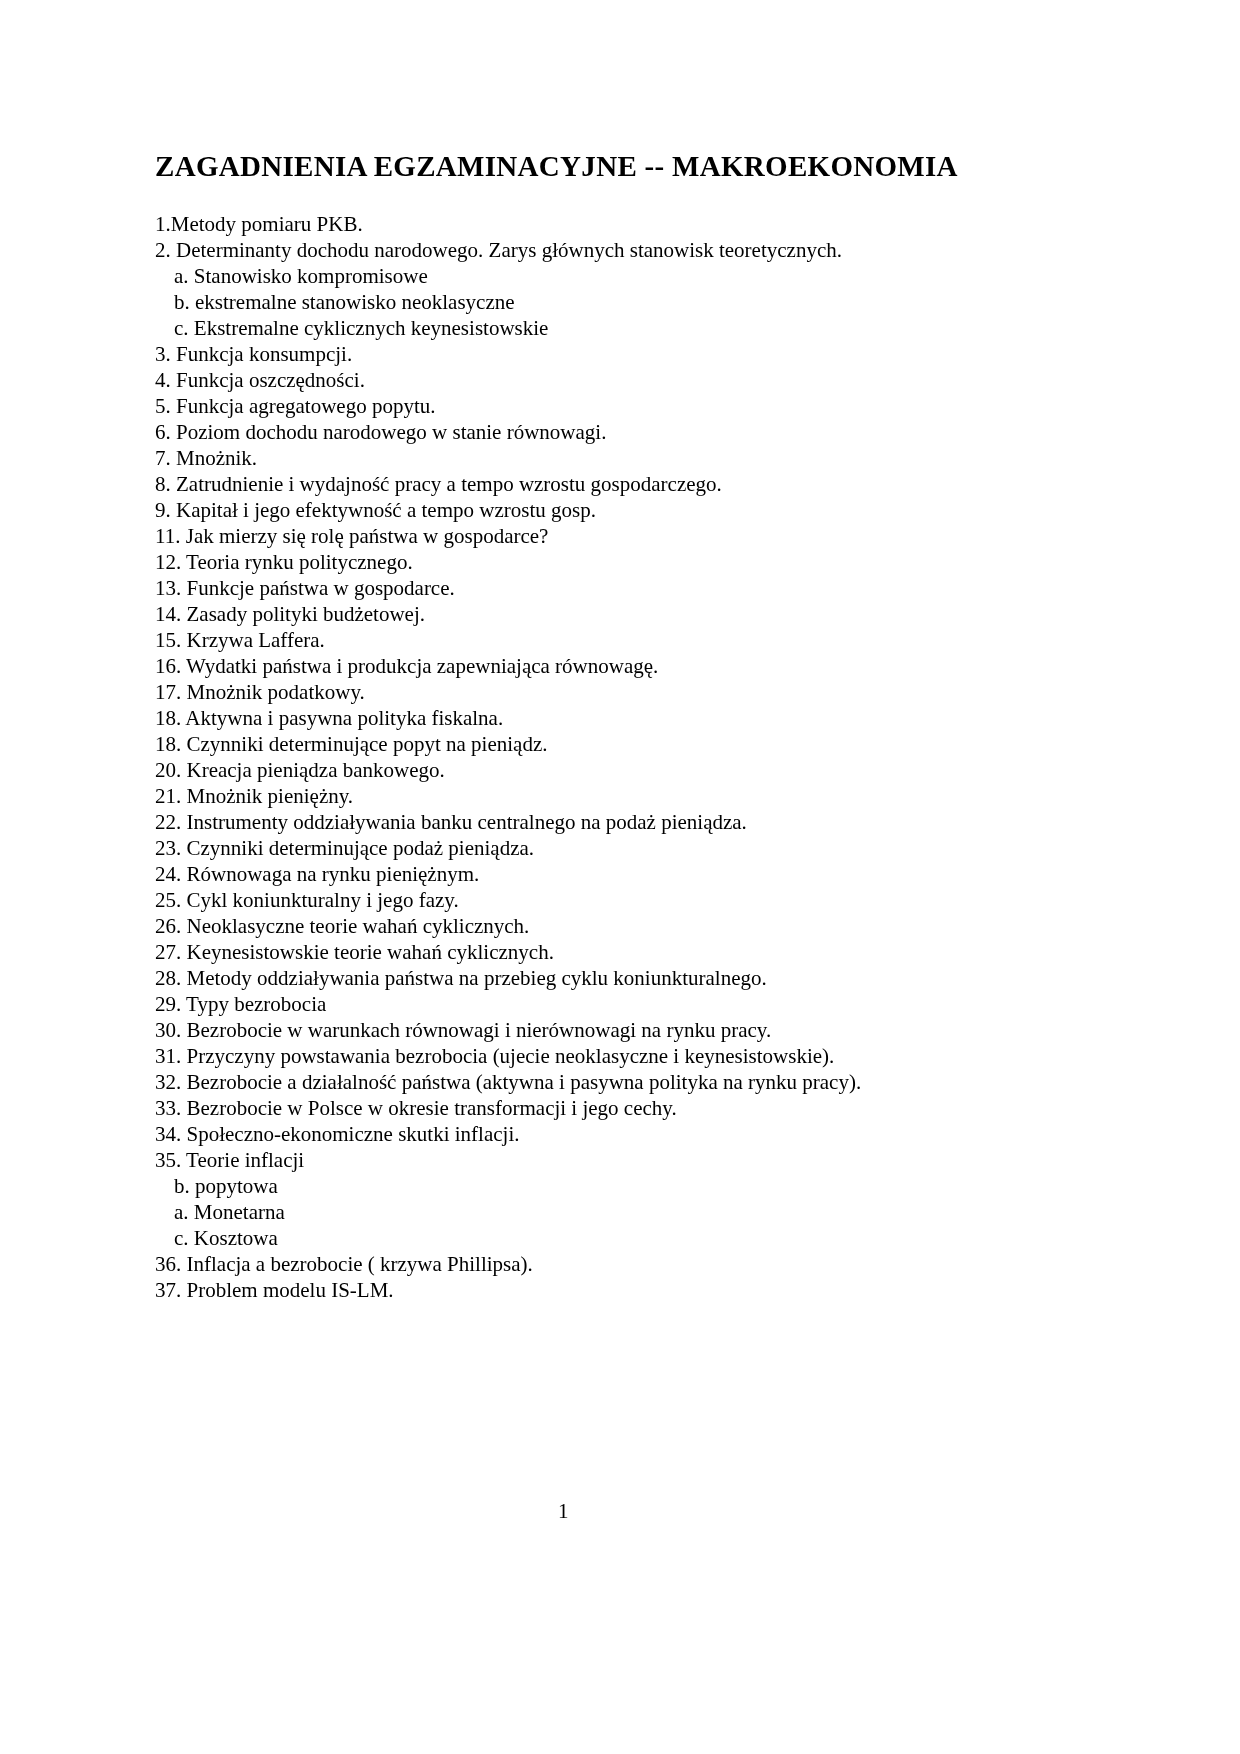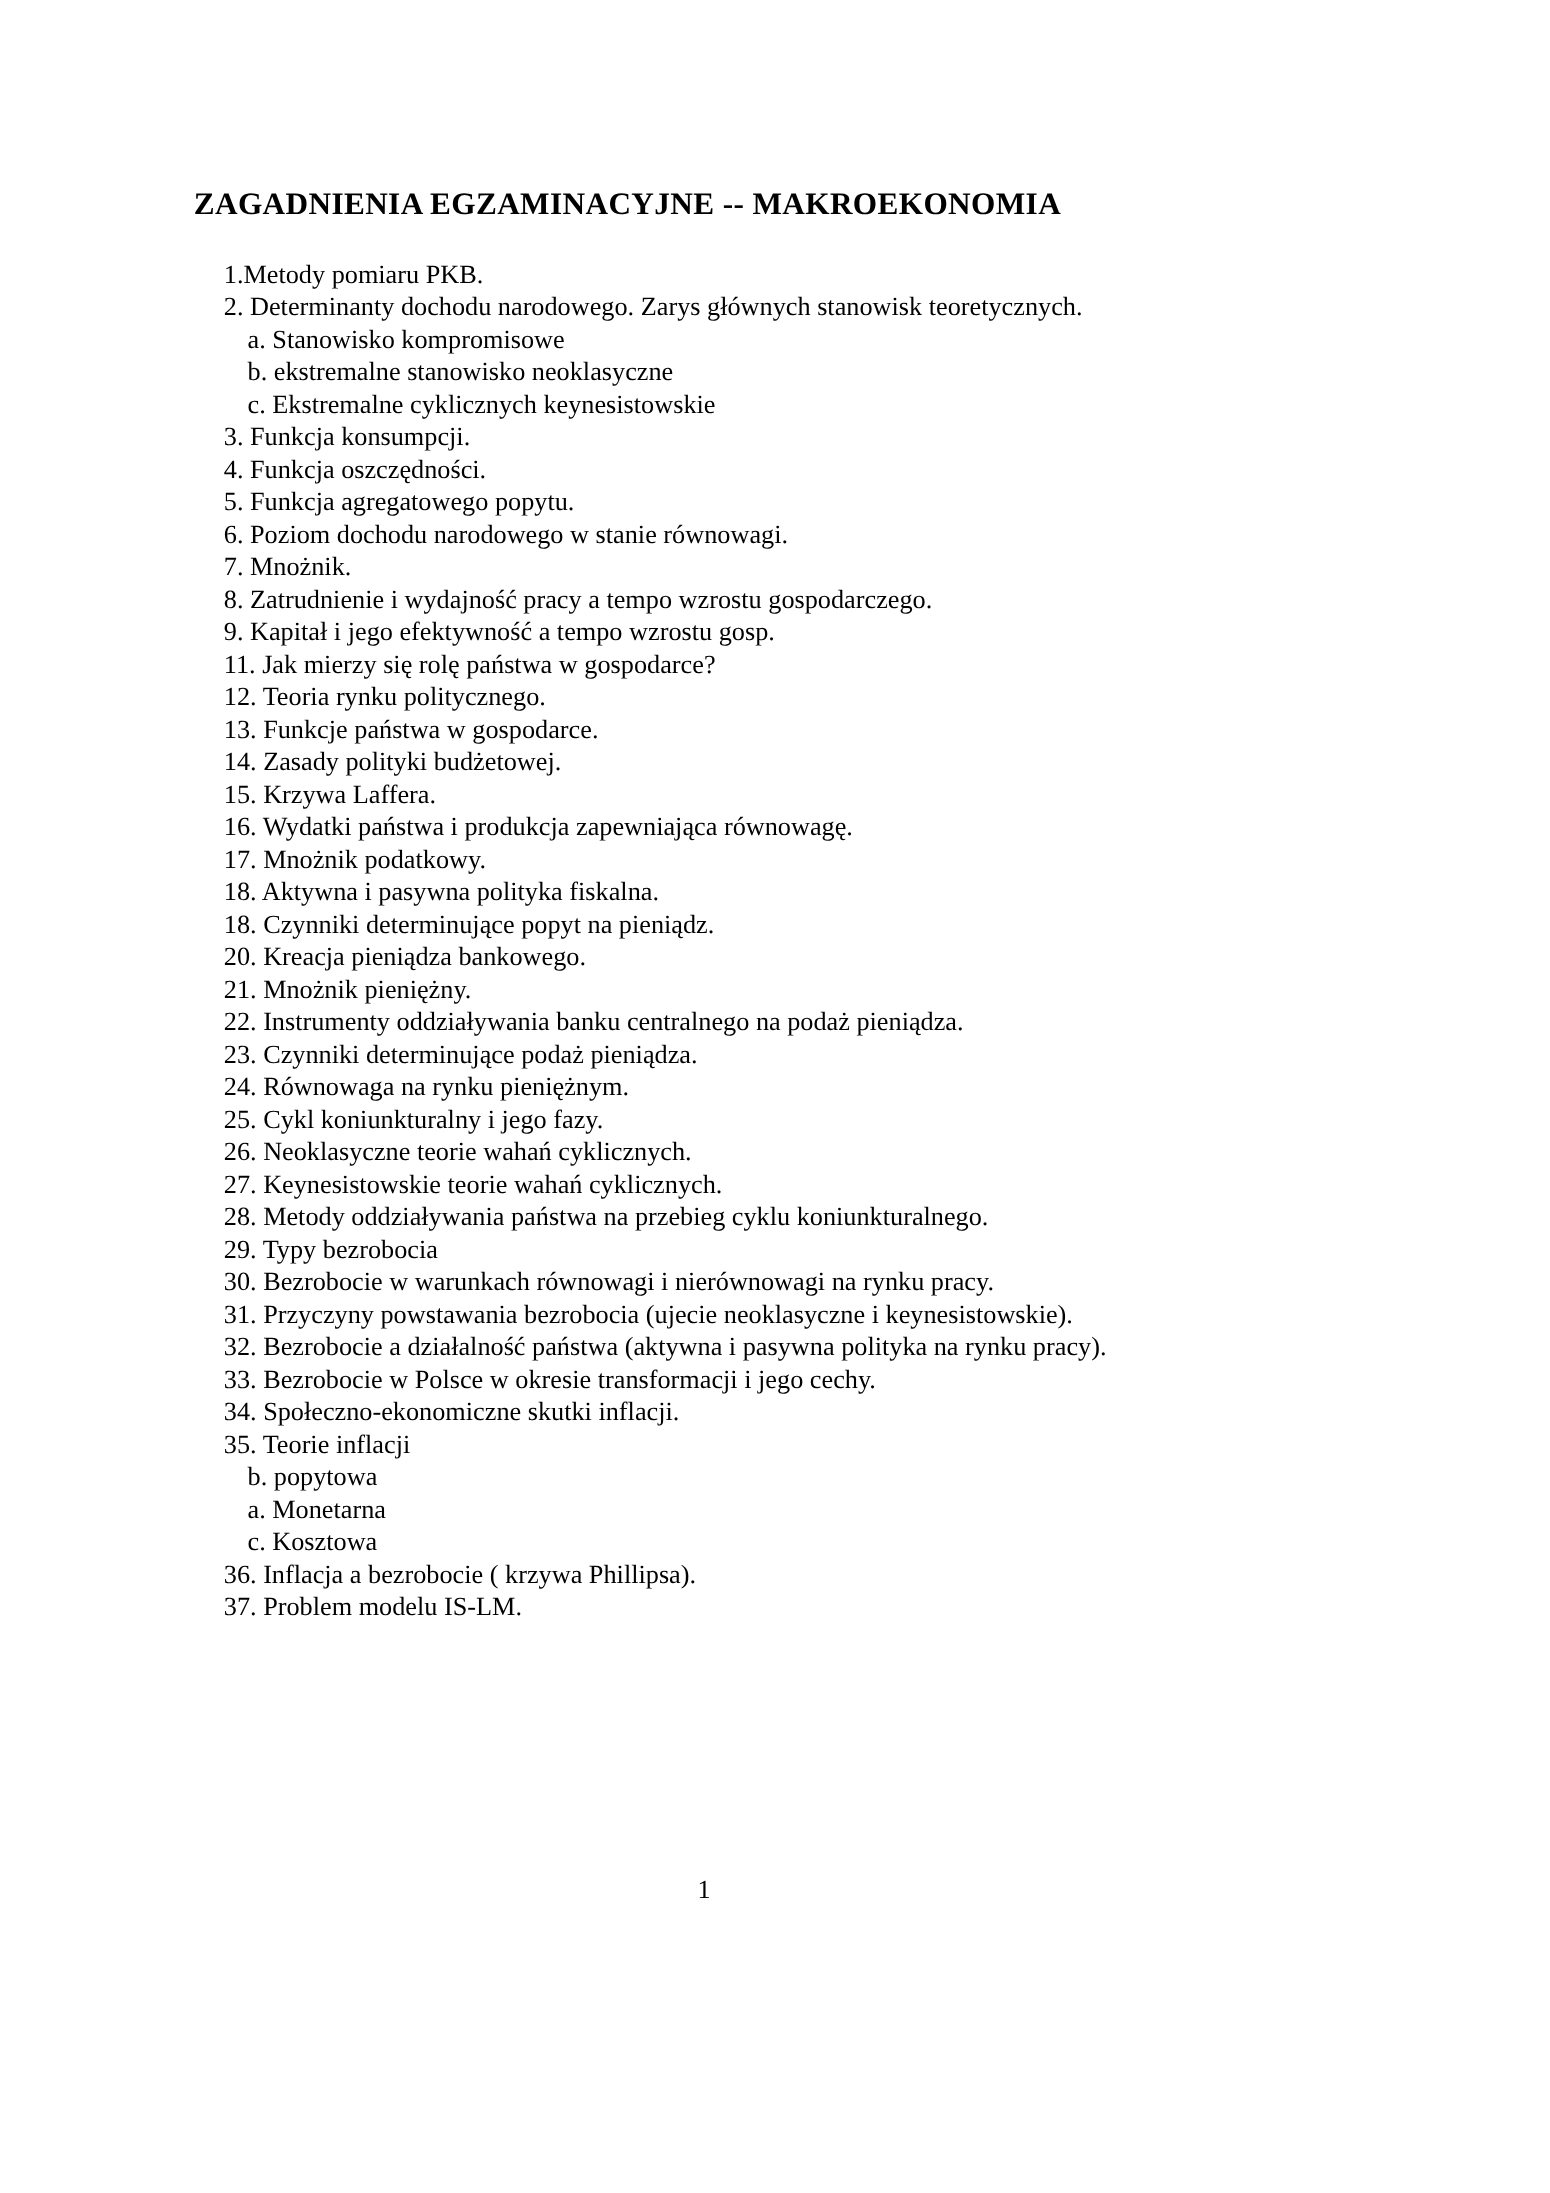--- a/index.html
+++ b/index.html
@@ -16,29 +16,28 @@
     overflow: hidden;
   }
   .doc {
     position: absolute;
     top: 150px;
     left: 155px;
     width: 970px;
   }
   .title {
     font-weight: bold;
-    font-size: 25px;
+    font-size: 29px;
     letter-spacing: 0.3px;
     margin-bottom: 28px;
     white-space: nowrap;
   }
   .line {
     line-height: 26px;
     white-space: nowrap;
-    margin-left: 24px;
   }
   .line.indent {
     padding-left: 19px;
   }
   .line.bold {
     font-weight: normal;
   }
   .pagenum {
     position: absolute;
     top: 1498px;

